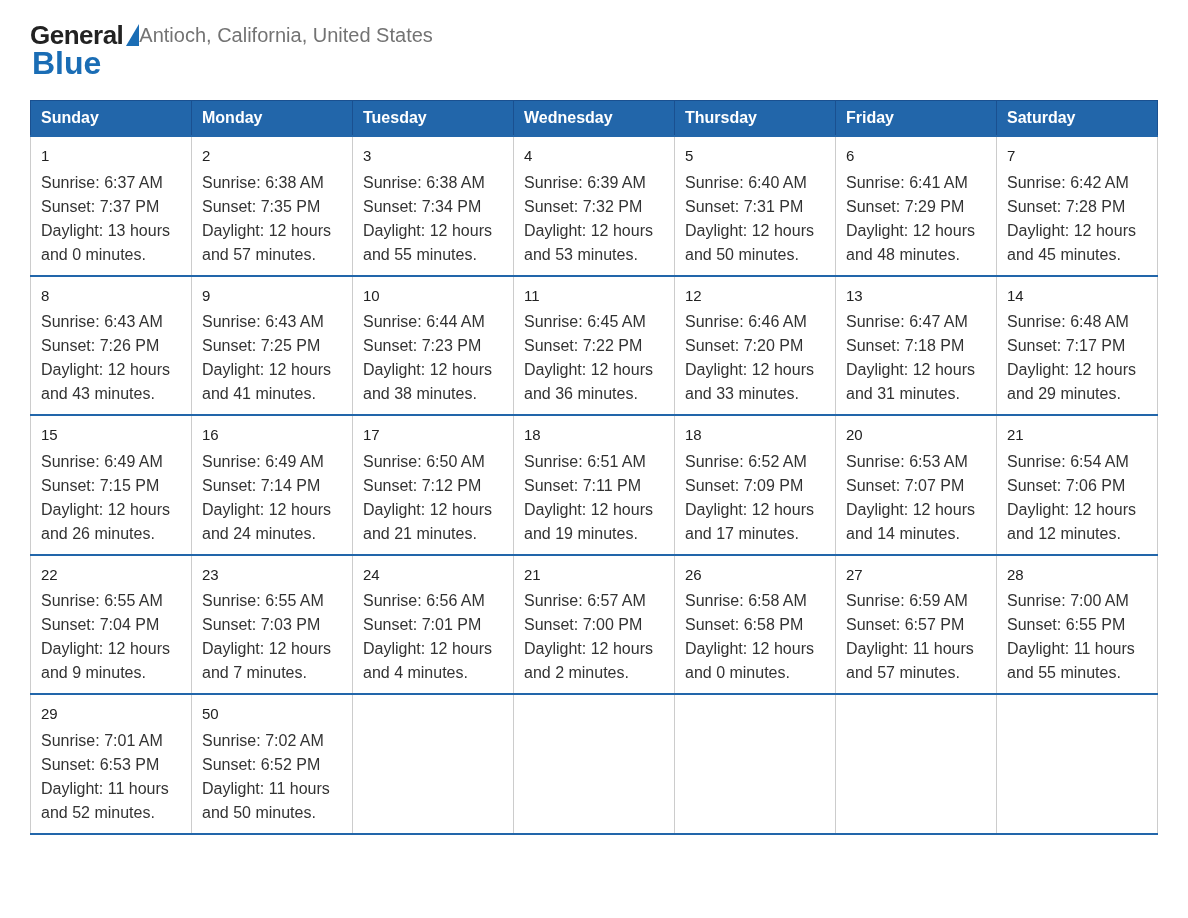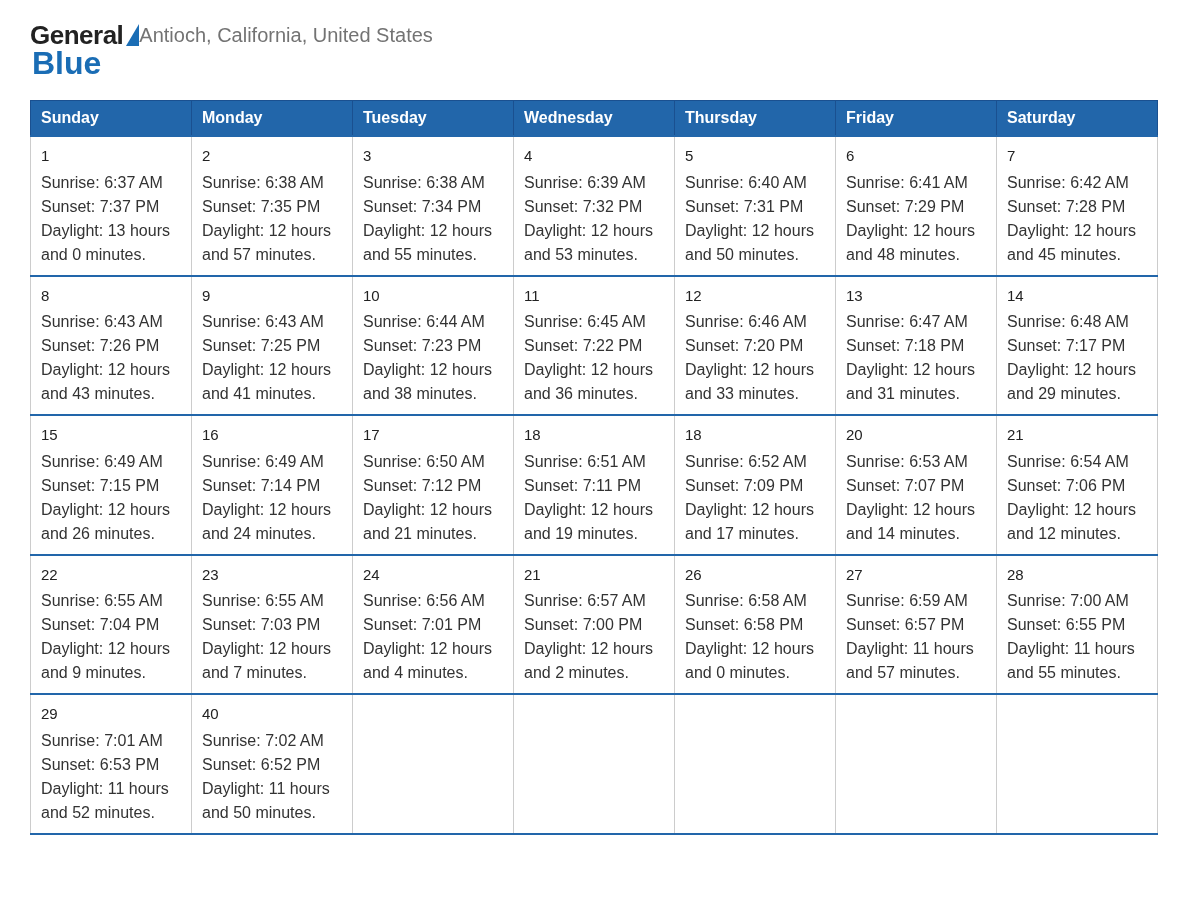--- a/index.html
+++ b/index.html
@@ -230,21 +230,21 @@
           <div class="day-number">28</div>
           <div class="day-info">Sunrise: 7:00 AM<br>Sunset: 6:55 PM<br>Daylight: 11 hours<br>and 55 minutes.</div>
         </td>
       </tr>
       <tr>
         <td>
           <div class="day-number">29</div>
           <div class="day-info">Sunrise: 7:01 AM<br>Sunset: 6:53 PM<br>Daylight: 11 hours<br>and 52 minutes.</div>
         </td>
         <td>
-          <div class="day-number">40</div>
+          <div class="day-number">50</div>
           <div class="day-info">Sunrise: 7:02 AM<br>Sunset: 6:52 PM<br>Daylight: 11 hours<br>and 50 minutes.</div>
         </td>
         <td class="empty-cell"></td>
         <td class="empty-cell"></td>
         <td class="empty-cell"></td>
         <td class="empty-cell"></td>
         <td class="empty-cell"></td>
       </tr>
     </tbody>
 </table>

